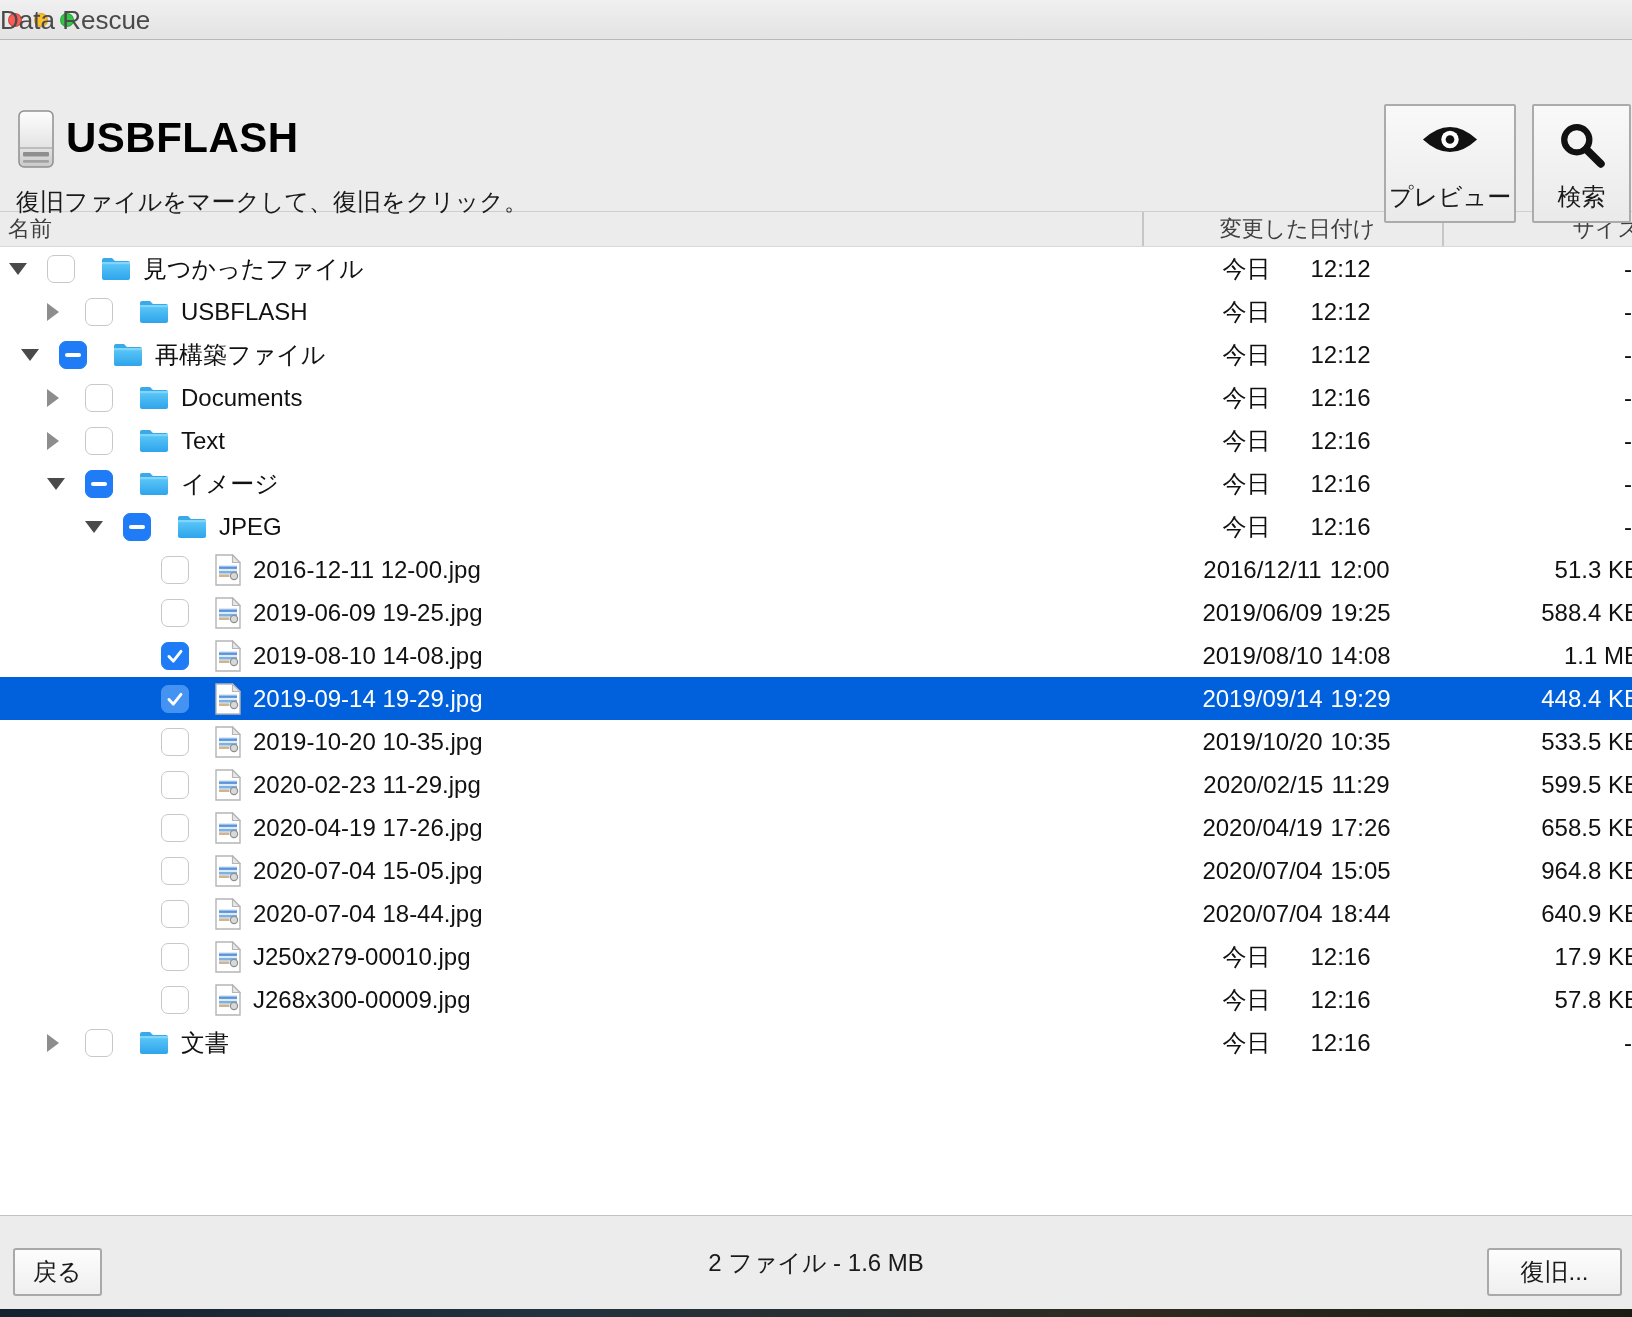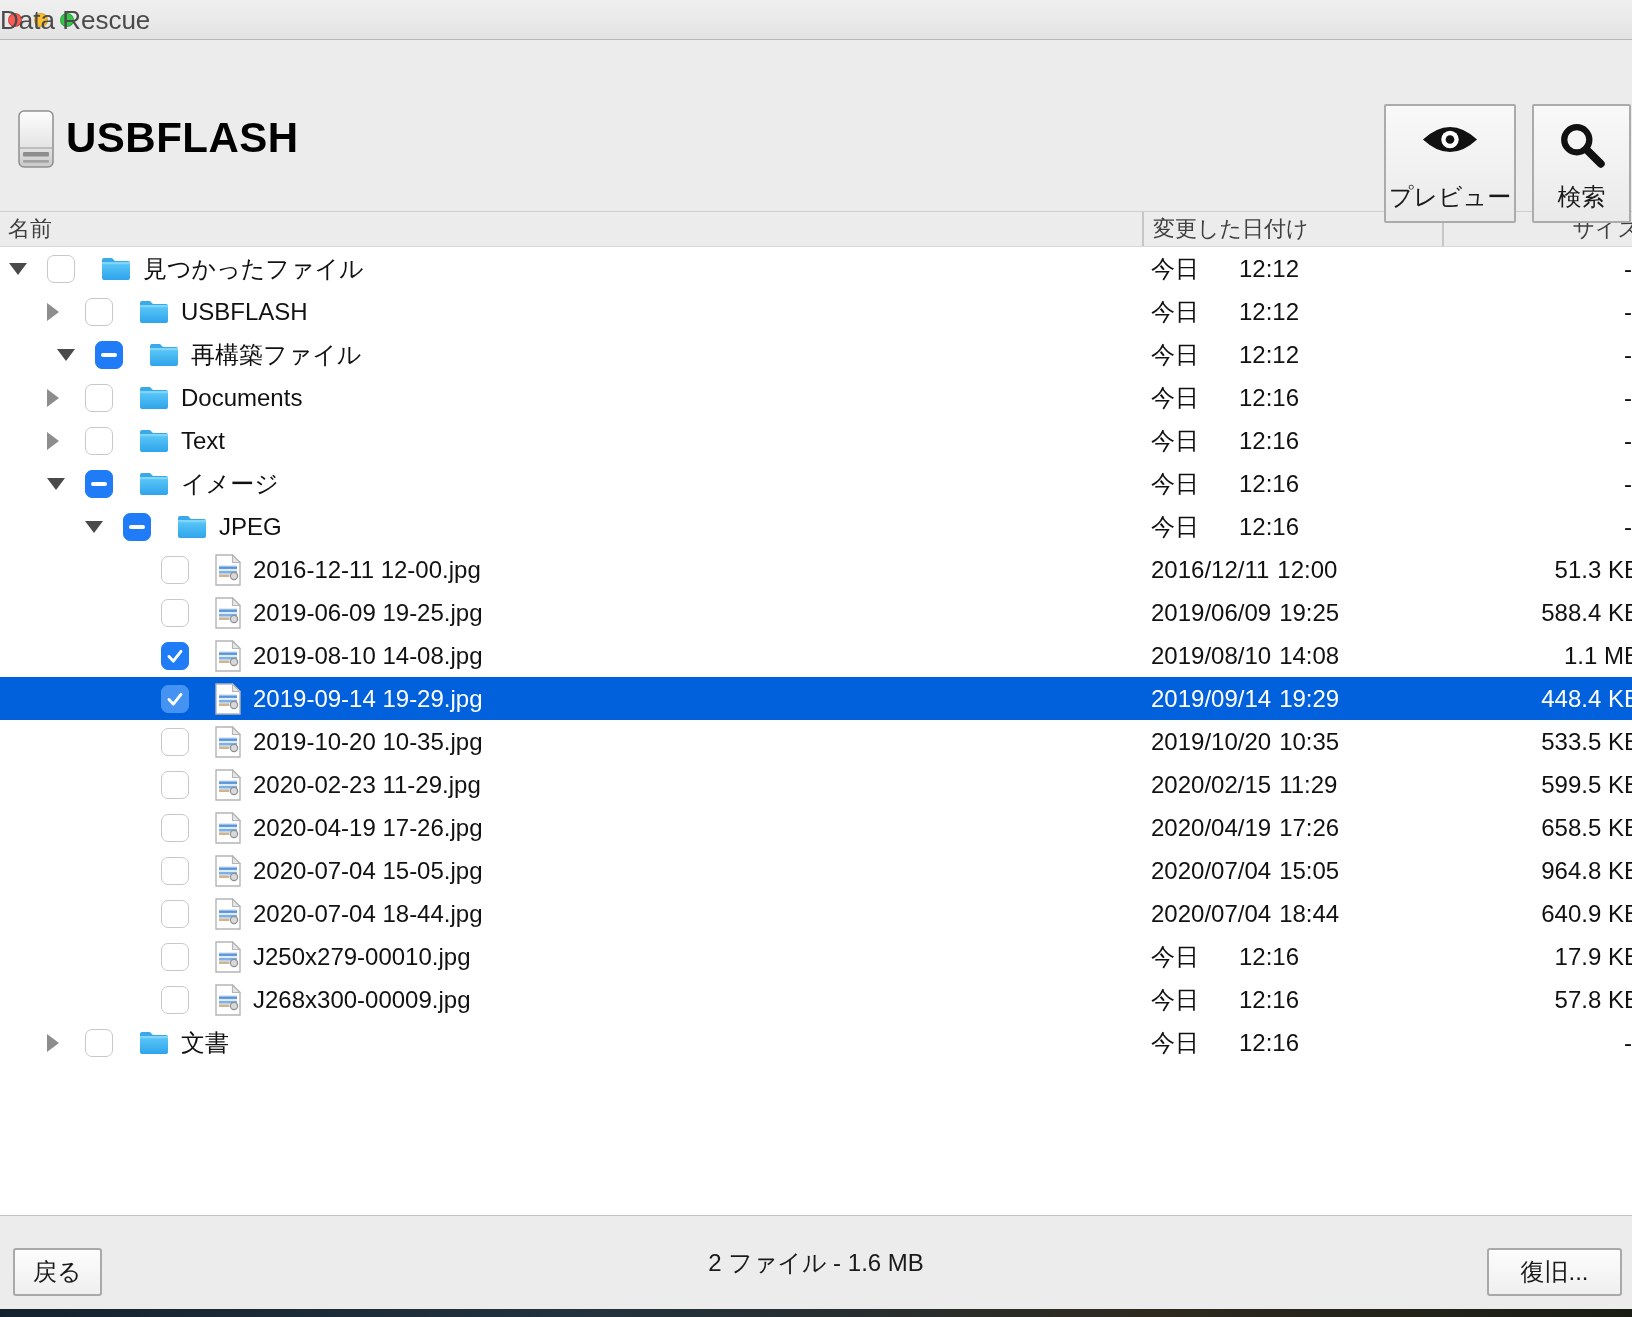--- a/index.html
+++ b/index.html
@@ -37,21 +37,21 @@
   .colheader .cell-name { flex:1; padding-left:8px; }
   .colheader .cell-date { border-left:2px solid #c6c6c6; height:100%; display:flex; align-items:center; }
   .colheader .cell-size { border-left:2px solid #c6c6c6; height:100%; display:flex; align-items:center;
                           justify-content:flex-end; }
 
   
   .rows { height:968px; background:#fff; overflow:hidden; }
   .row { display:flex; height:43px; align-items:center; font-size:24px; }
   .row.selected { background:var(--sel); color:#fff; }
   .cell-name { flex:1; display:flex; align-items:center; overflow:hidden; white-space:nowrap; }
-  .cell-date { width:300px; flex:none; padding-left:9px; display:flex; align-items:center; white-space:nowrap; }
+  .cell-date { width:300px; flex:none; padding-left:9px; display:flex; align-items:center; white-space:nowrap;justify-content:center; }
   .cell-date .d1 { min-width:80px; display:inline-block; }
   .cell-date .d2 { margin-left:8px; }
   .cell-size { width:198px; flex:none; margin-right:-8px; text-align:right; white-space:nowrap; }
 
   .expander { width:38px; flex:none; display:flex; align-items:center; }
   .tri { width:0; height:0; }
   .tri.down  { border-left:9px solid transparent; border-right:9px solid transparent;
                border-top:12px solid #4a4a4a; }
   .tri.right { border-top:9px solid transparent; border-bottom:9px solid transparent;
                border-left:12px solid #8d8d8d; }
@@ -102,20 +102,21 @@
             <stop offset="1" stop-color="#c9c9c9"></stop>
           </linearGradient>
         </defs>
         <rect x="1" y="1" width="34" height="56" rx="5" fill="url(#gdrv)" stroke="#8f8f8f" stroke-width="1.5"></rect>
         <line x1="2" y1="38" x2="34" y2="38" stroke="#b0b0b0" stroke-width="1.5"></line>
         <rect x="5" y="42" width="26" height="4.5" rx="1" fill="#8e8e8e"></rect>
         <rect x="5" y="50" width="26" height="2.8" rx="1" fill="#a2a2a2"></rect>
       </svg>
     </div>
     <div class="vol-title">USBFLASH</div>
+    <div class="instruction">復旧ファイルをマークして、復旧をクリック。</div>
 
     <div class="tool-btn btn-preview">
       <span>
         <svg width="58" height="35" viewBox="0 0 60 36">
           <path d="M2 18 Q30 -8 58 18 Q30 44 2 18 Z" fill="#111"></path>
           <circle cx="30" cy="18" r="9" fill="#fff"></circle>
           <circle cx="30" cy="18" r="4.5" fill="#111"></circle>
         </svg>
       </span>
       <span class="tlabel">プレビュー</span>
@@ -191,21 +192,21 @@
           </div>
           <span class="label">USBFLASH</span>
         </div>
         <div class="cell-date">
           <span class="d1">今日</span>
           <span class="d2">12:12</span>
         </div>
         <div class="cell-size">--</div>
       </div>
       <div class="row">
-        <div class="cell-name" style="padding-left: 21px; margin-left: 36px;">
+        <div class="cell-name" style="padding-left: 21px;">
           <div class="expander">
             <div class="tri down"></div>
           </div>
           <div class="checkbox indeterminate">
             <div class="minus"></div>
           </div>
           <div class="icon">
             <svg width="30" height="24" viewBox="0 0 30 24">
               <defs>
                 <linearGradient id="gfold" x1="0" y1="0" x2="0" y2="1">

